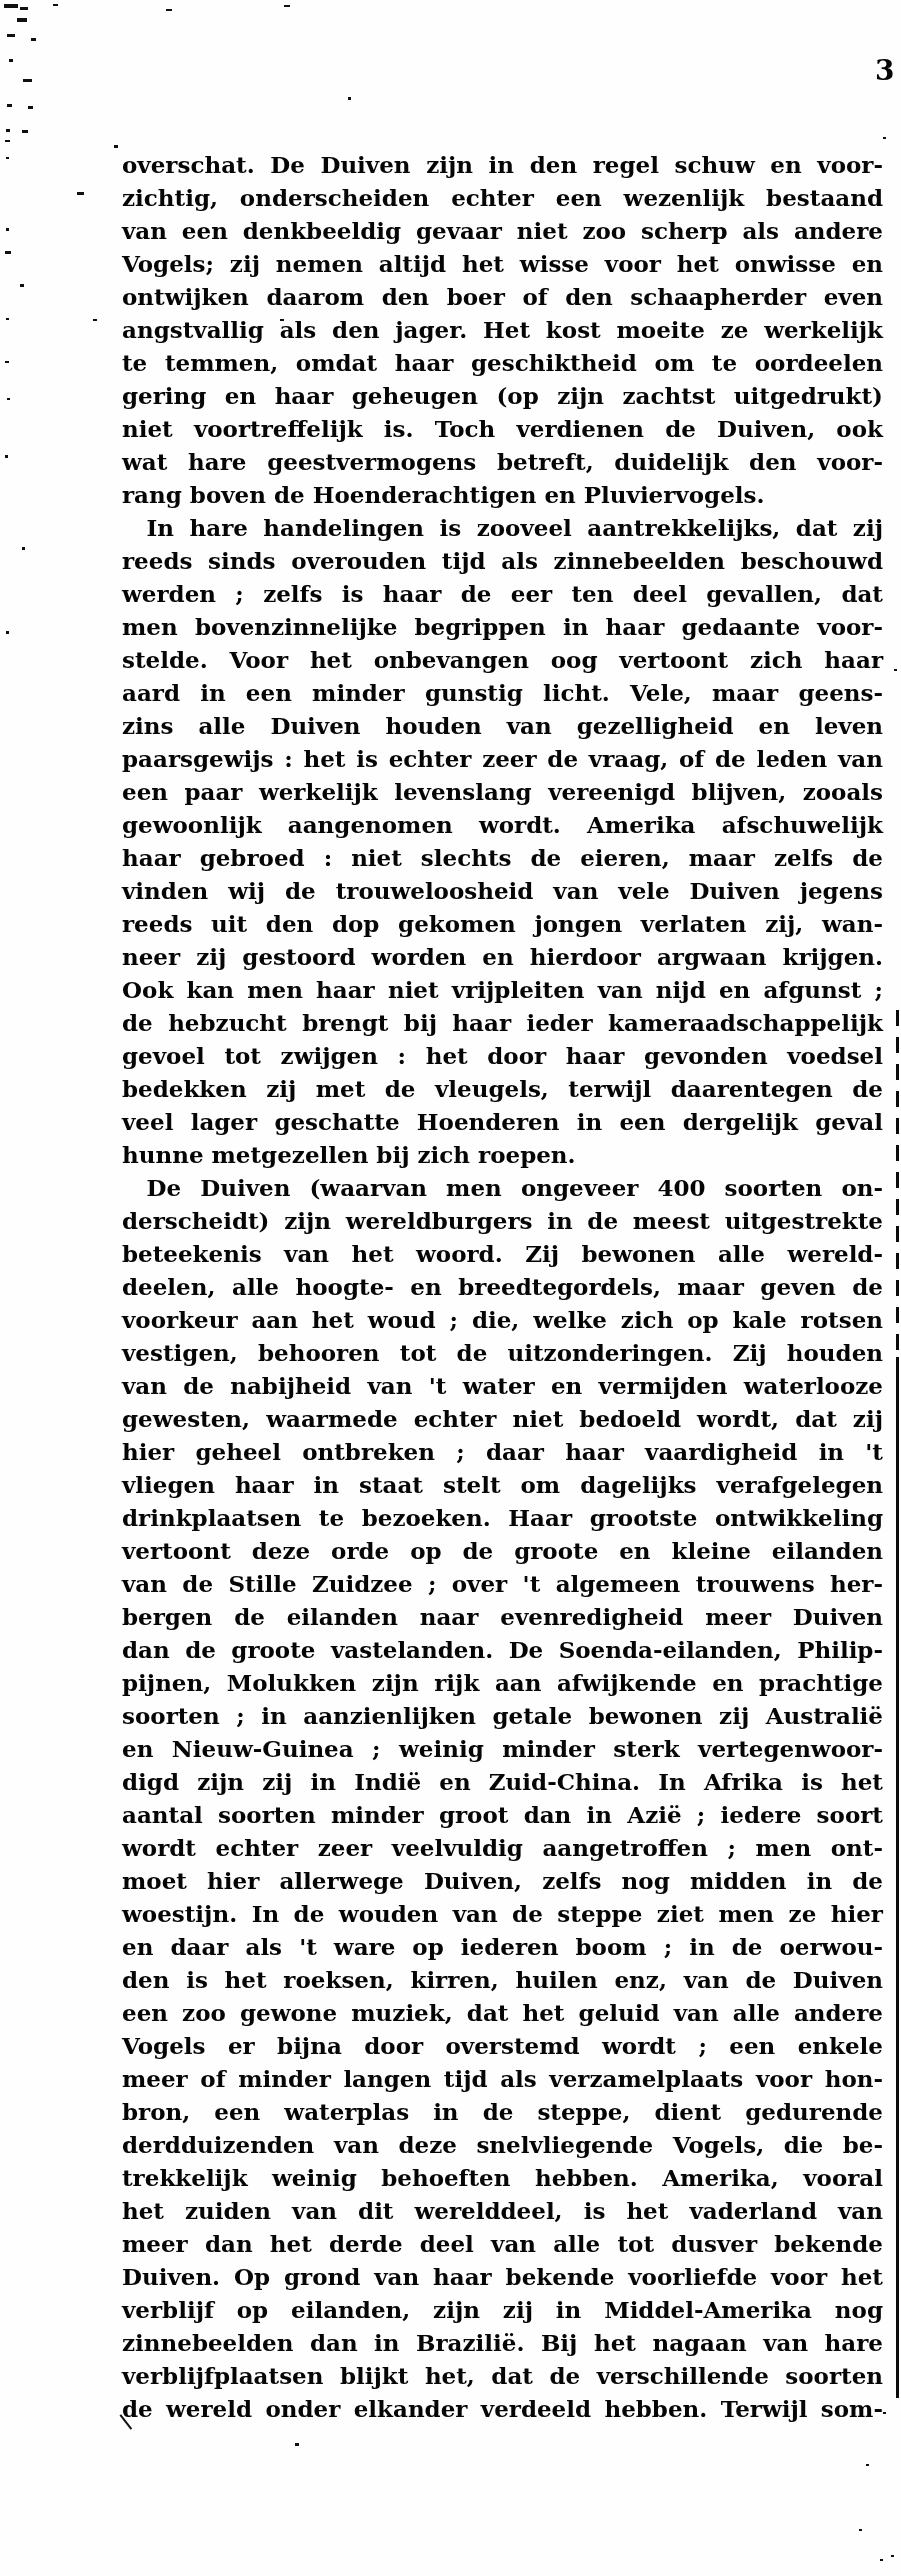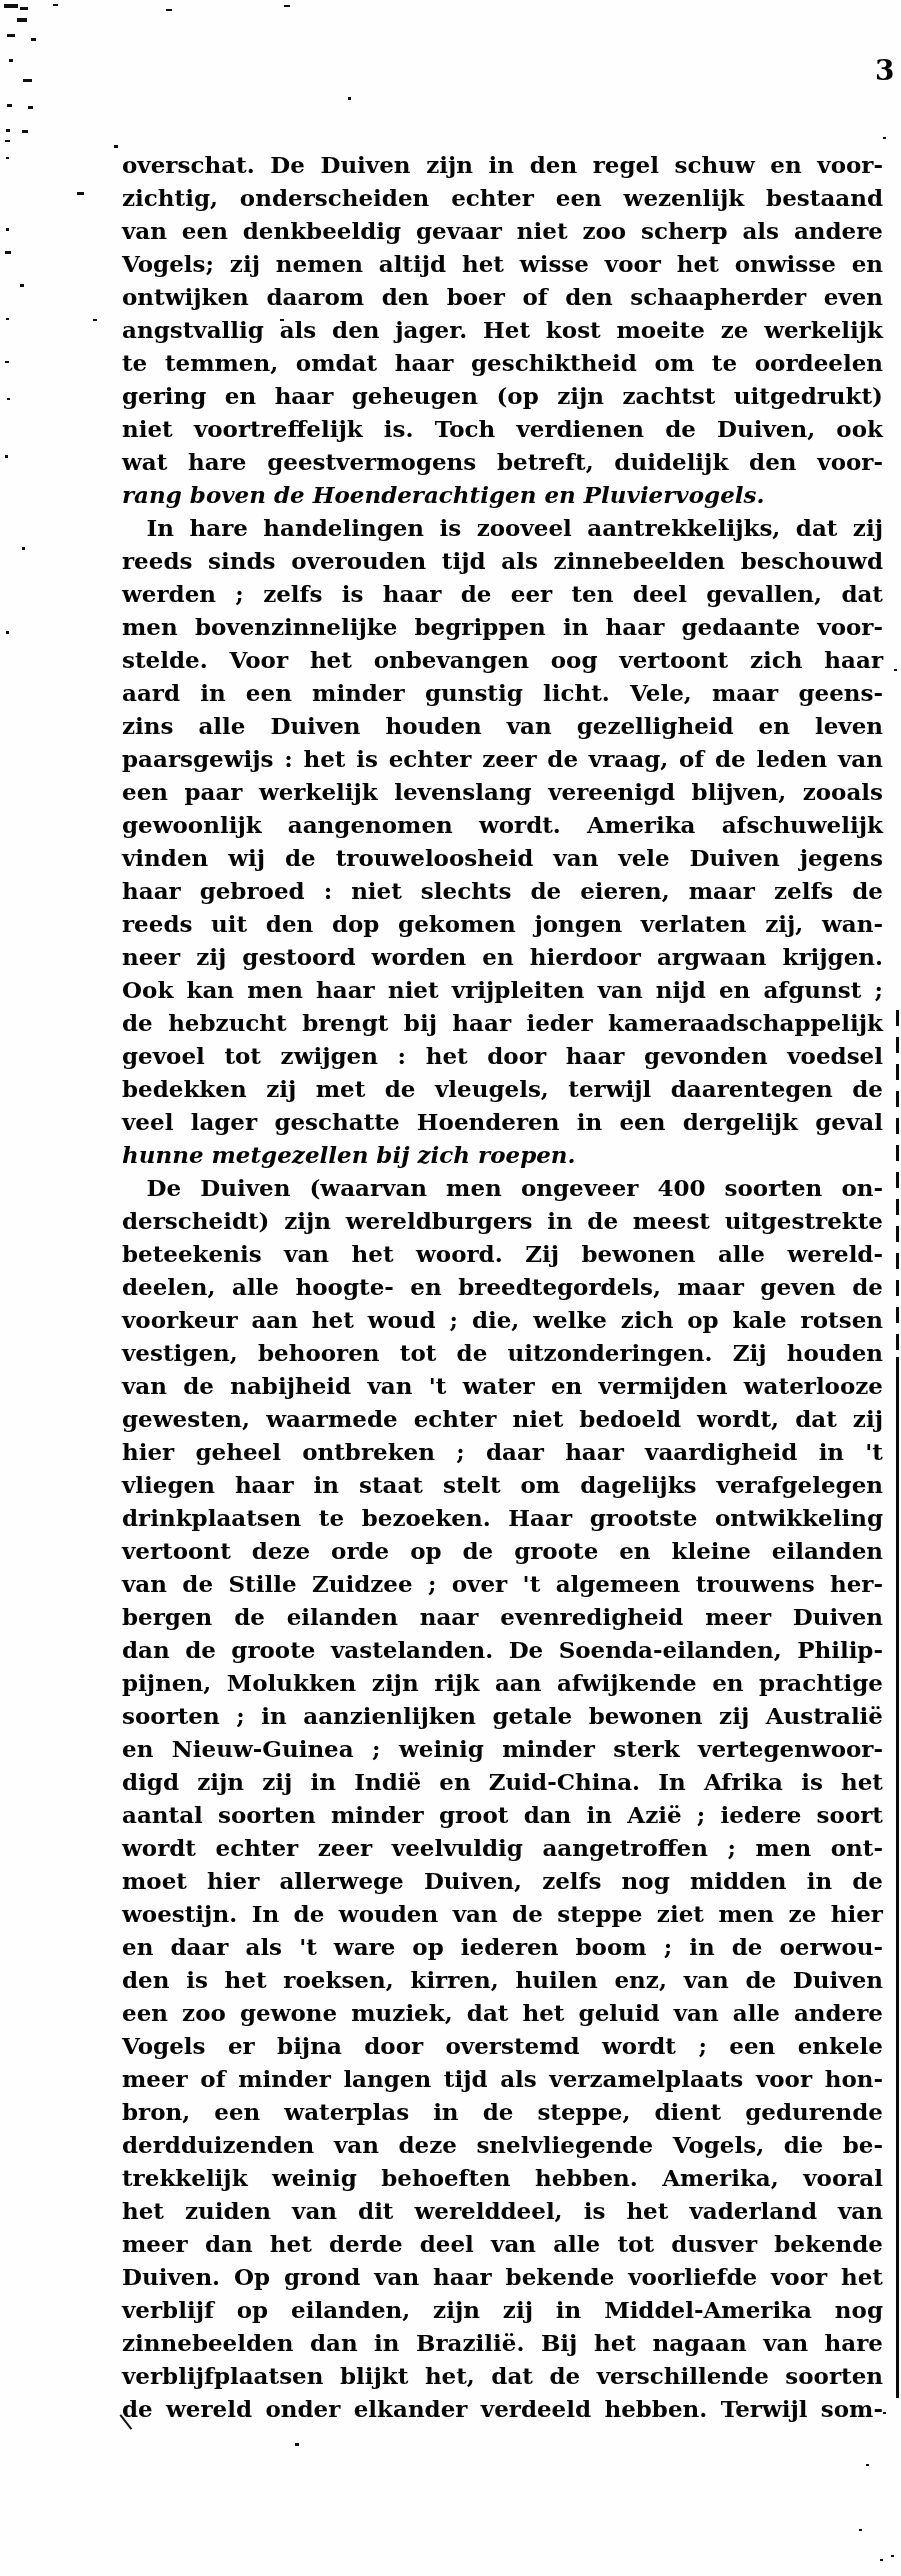--- a/index.html
+++ b/index.html
@@ -35,21 +35,21 @@
     height: 33px;
     line-height: 33px;
     font-size: 23px;
     font-weight: bold;
     white-space: normal;
     text-align: justify;
     text-align-last: justify;
     overflow: visible;
   }
   .line.indent { padding-left: 24.6px; }
-  .line.short { text-align-last: left; font-style: italic; }
+  .line.short { text-align-last: left; }
   .margin-rule-dashed {
     position: absolute;
     left: 896px;
     top: 1010px;
     width: 2.5px;
     height: 347px;
     background: repeating-linear-gradient(180deg,
       #0a0a0a 0px, #0a0a0a 16px,
       transparent 16px, transparent 27px);
   }
@@ -96,22 +96,22 @@
       <div class="line indent">In hare handelingen is zooveel aantrekkelijks, dat zij</div>
       <div class="line">reeds sinds overouden tijd als zinnebeelden beschouwd</div>
       <div class="line">werden ; zelfs is haar de eer ten deel gevallen, dat</div>
       <div class="line">men bovenzinnelijke begrippen in haar gedaante voor-</div>
       <div class="line">stelde. Voor het onbevangen oog vertoont zich haar</div>
       <div class="line">aard in een minder gunstig licht. Vele, maar geens-</div>
       <div class="line">zins alle Duiven houden van gezelligheid en leven</div>
       <div class="line">paarsgewijs : het is echter zeer de vraag, of de leden van</div>
       <div class="line">een paar werkelijk levenslang vereenigd blijven, zooals</div>
       <div class="line">gewoonlijk aangenomen wordt. Amerika afschuwelijk</div>
+      <div class="line">haar gebroed : niet slechts de eieren, maar zelfs de</div>
       <div class="line">vinden wij de trouweloosheid van vele Duiven jegens</div>
-      <div class="line">haar gebroed : niet slechts de eieren, maar zelfs de</div>
       <div class="line">reeds uit den dop gekomen jongen verlaten zij, wan-</div>
       <div class="line">neer zij gestoord worden en hierdoor argwaan krijgen.</div>
       <div class="line">Ook kan men haar niet vrijpleiten van nijd en afgunst ;</div>
       <div class="line">de hebzucht brengt bij haar ieder kameraadschappelijk</div>
       <div class="line">gevoel tot zwijgen : het door haar gevonden voedsel</div>
       <div class="line">bedekken zij met de vleugels, terwijl daarentegen de</div>
       <div class="line">veel lager geschatte Hoenderen in een dergelijk geval</div>
       <div class="line short">hunne metgezellen bij zich roepen.</div>
       <div class="line indent">De Duiven (waarvan men ongeveer 400 soorten on-</div>
       <div class="line">derscheidt) zijn wereldburgers in de meest uitgestrekte</div>

